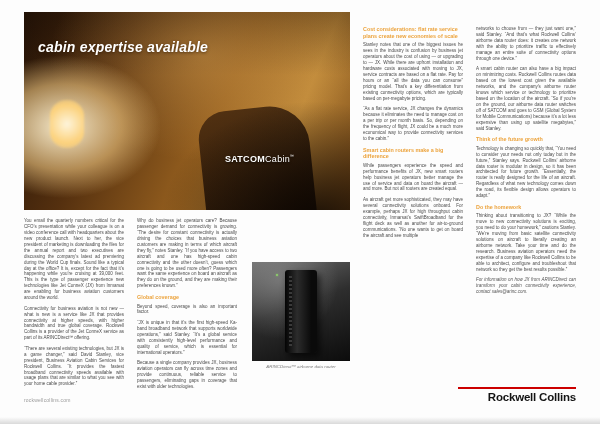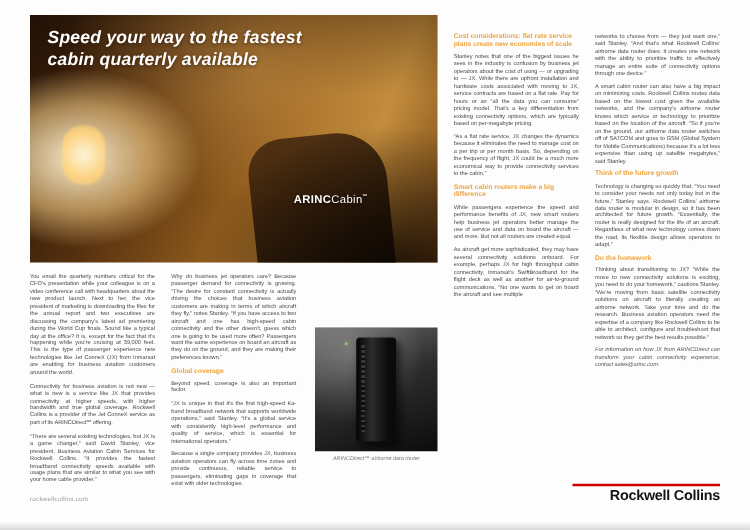--- a/index.html
+++ b/index.html
@@ -101,25 +101,25 @@
 </style>
 </head>
 <body>
 
 <div class="page" style="--accent: #eca33c; --footer-red: #cc0000;">
 
   <div class="hero">
     <div class="hero-window"></div>
     <div class="seat-shape"></div>
     <h1 class="headline">
-      <span>Speed your way to the fastest</span><br>
-      <span>cabin quarterly available</span>
+      <br>
+      <span>cabin expertise available</span>
     </h1>
     <div class="brand">
-      <span class="b">ARINC</span><span>Cabin</span><span class="sm">℠</span>
+      <span class="b">SATCOM</span><span>Cabin</span><span class="sm">℠</span>
     </div>
   </div>
 
   <div class="col c1">
       <p>You email the quarterly numbers critical for the CFO’s presentation while your colleague is on a video conference call with headquarters about the new product launch. Next to her, the vice president of marketing is downloading the files for the annual report and two executives are discussing the company’s latest ad premiering during the World Cup finals. Sound like a typical day at the office? It is, except for the fact that it’s happening while you’re cruising at 39,000 feet. This is the type of passenger experience new technologies like Jet ConneX (JX) from Inmarsat are enabling for business aviation customers around the world.</p>
       <p>Connectivity for business aviation is not new — what is new is a service like JX that provides connectivity at higher speeds, with higher bandwidth and true global coverage. Rockwell Collins is a provider of the Jet ConneX service as part of its ARINCDirect℠ offering.</p>
       <p>“There are several existing technologies, but JX is a game changer,” said David Stanley, vice president, Business Aviation Cabin Services for Rockwell Collins. “It provides the fastest broadband connectivity speeds available with usage plans that are similar to what you see with your home cable provider.”</p>
     </div>
   <div class="col c2">
       <p>Why do business jet operators care? Because passenger demand for connectivity is growing. “The desire for constant connectivity is actually driving the choices that business aviation customers are making in terms of which aircraft they fly,” notes Stanley. “If you have access to two aircraft and one has high-speed cabin connectivity and the other doesn’t, guess which one is going to be used more often? Passengers want the same experience on board an aircraft as they do on the ground, and they are making their preferences known.”</p>

